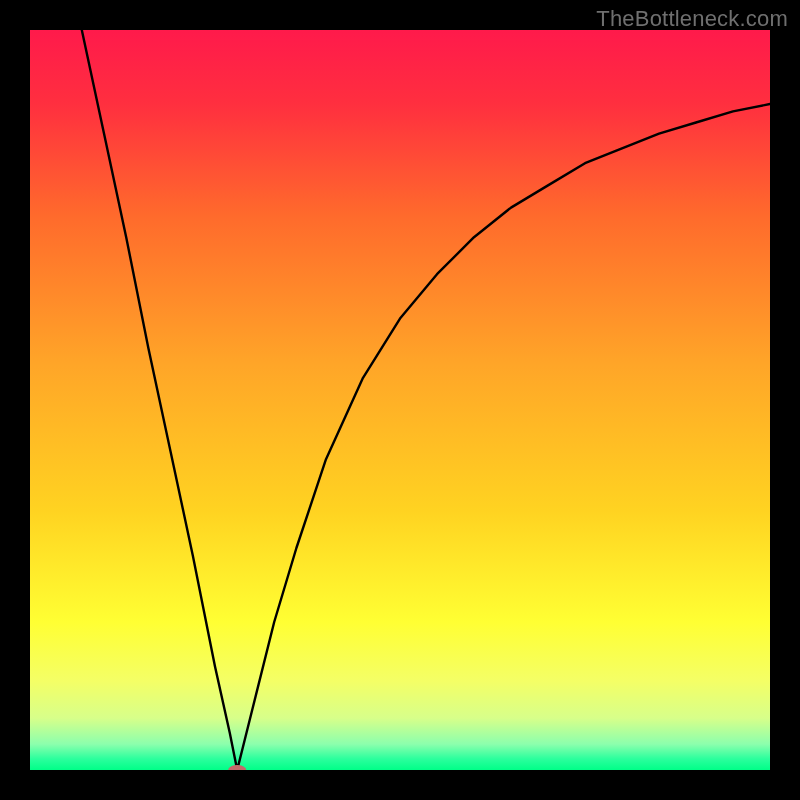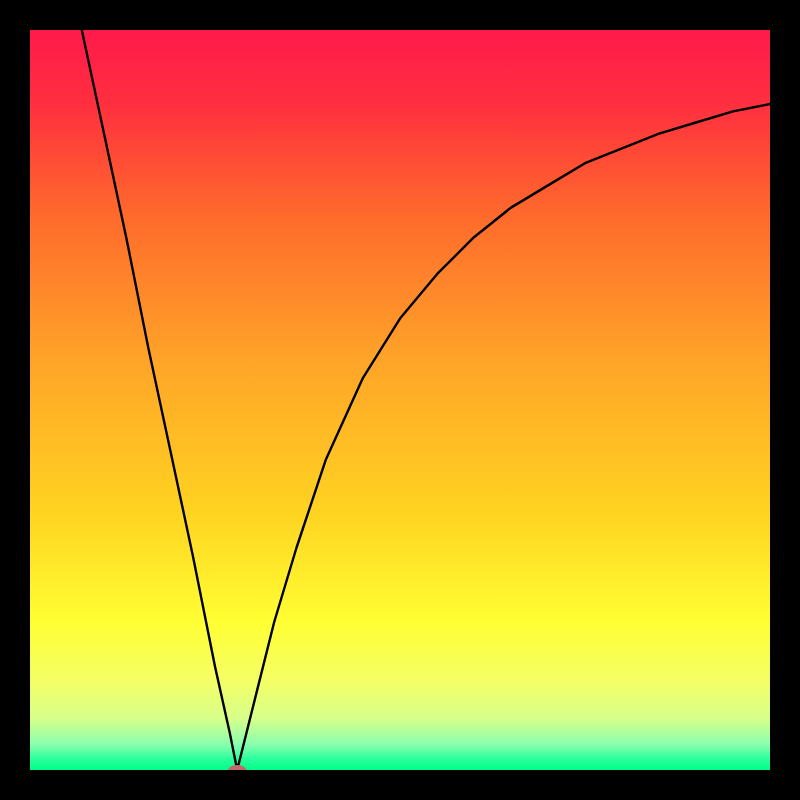--- a/index.html
+++ b/index.html
@@ -39,20 +39,21 @@
   }
   svg {
     display: block;
   }
 </style>
 </head>
 <body>
 
 <div class="frame">
 
+  <div class="watermark">TheBottleneck.com</div>
 
   <div class="plot">
     <svg id="chart-svg" width="740" height="740" viewBox="0 0 740 740">
       <defs>
         <linearGradient id="bg-grad" x1="0" y1="0" x2="0" y2="1">
             <stop offset="0%" stop-color="#ff1a4b"></stop>
             <stop offset="10%" stop-color="#ff2f3f"></stop>
             <stop offset="25%" stop-color="#ff6a2c"></stop>
             <stop offset="45%" stop-color="#ffa528"></stop>
             <stop offset="65%" stop-color="#ffd321"></stop>

